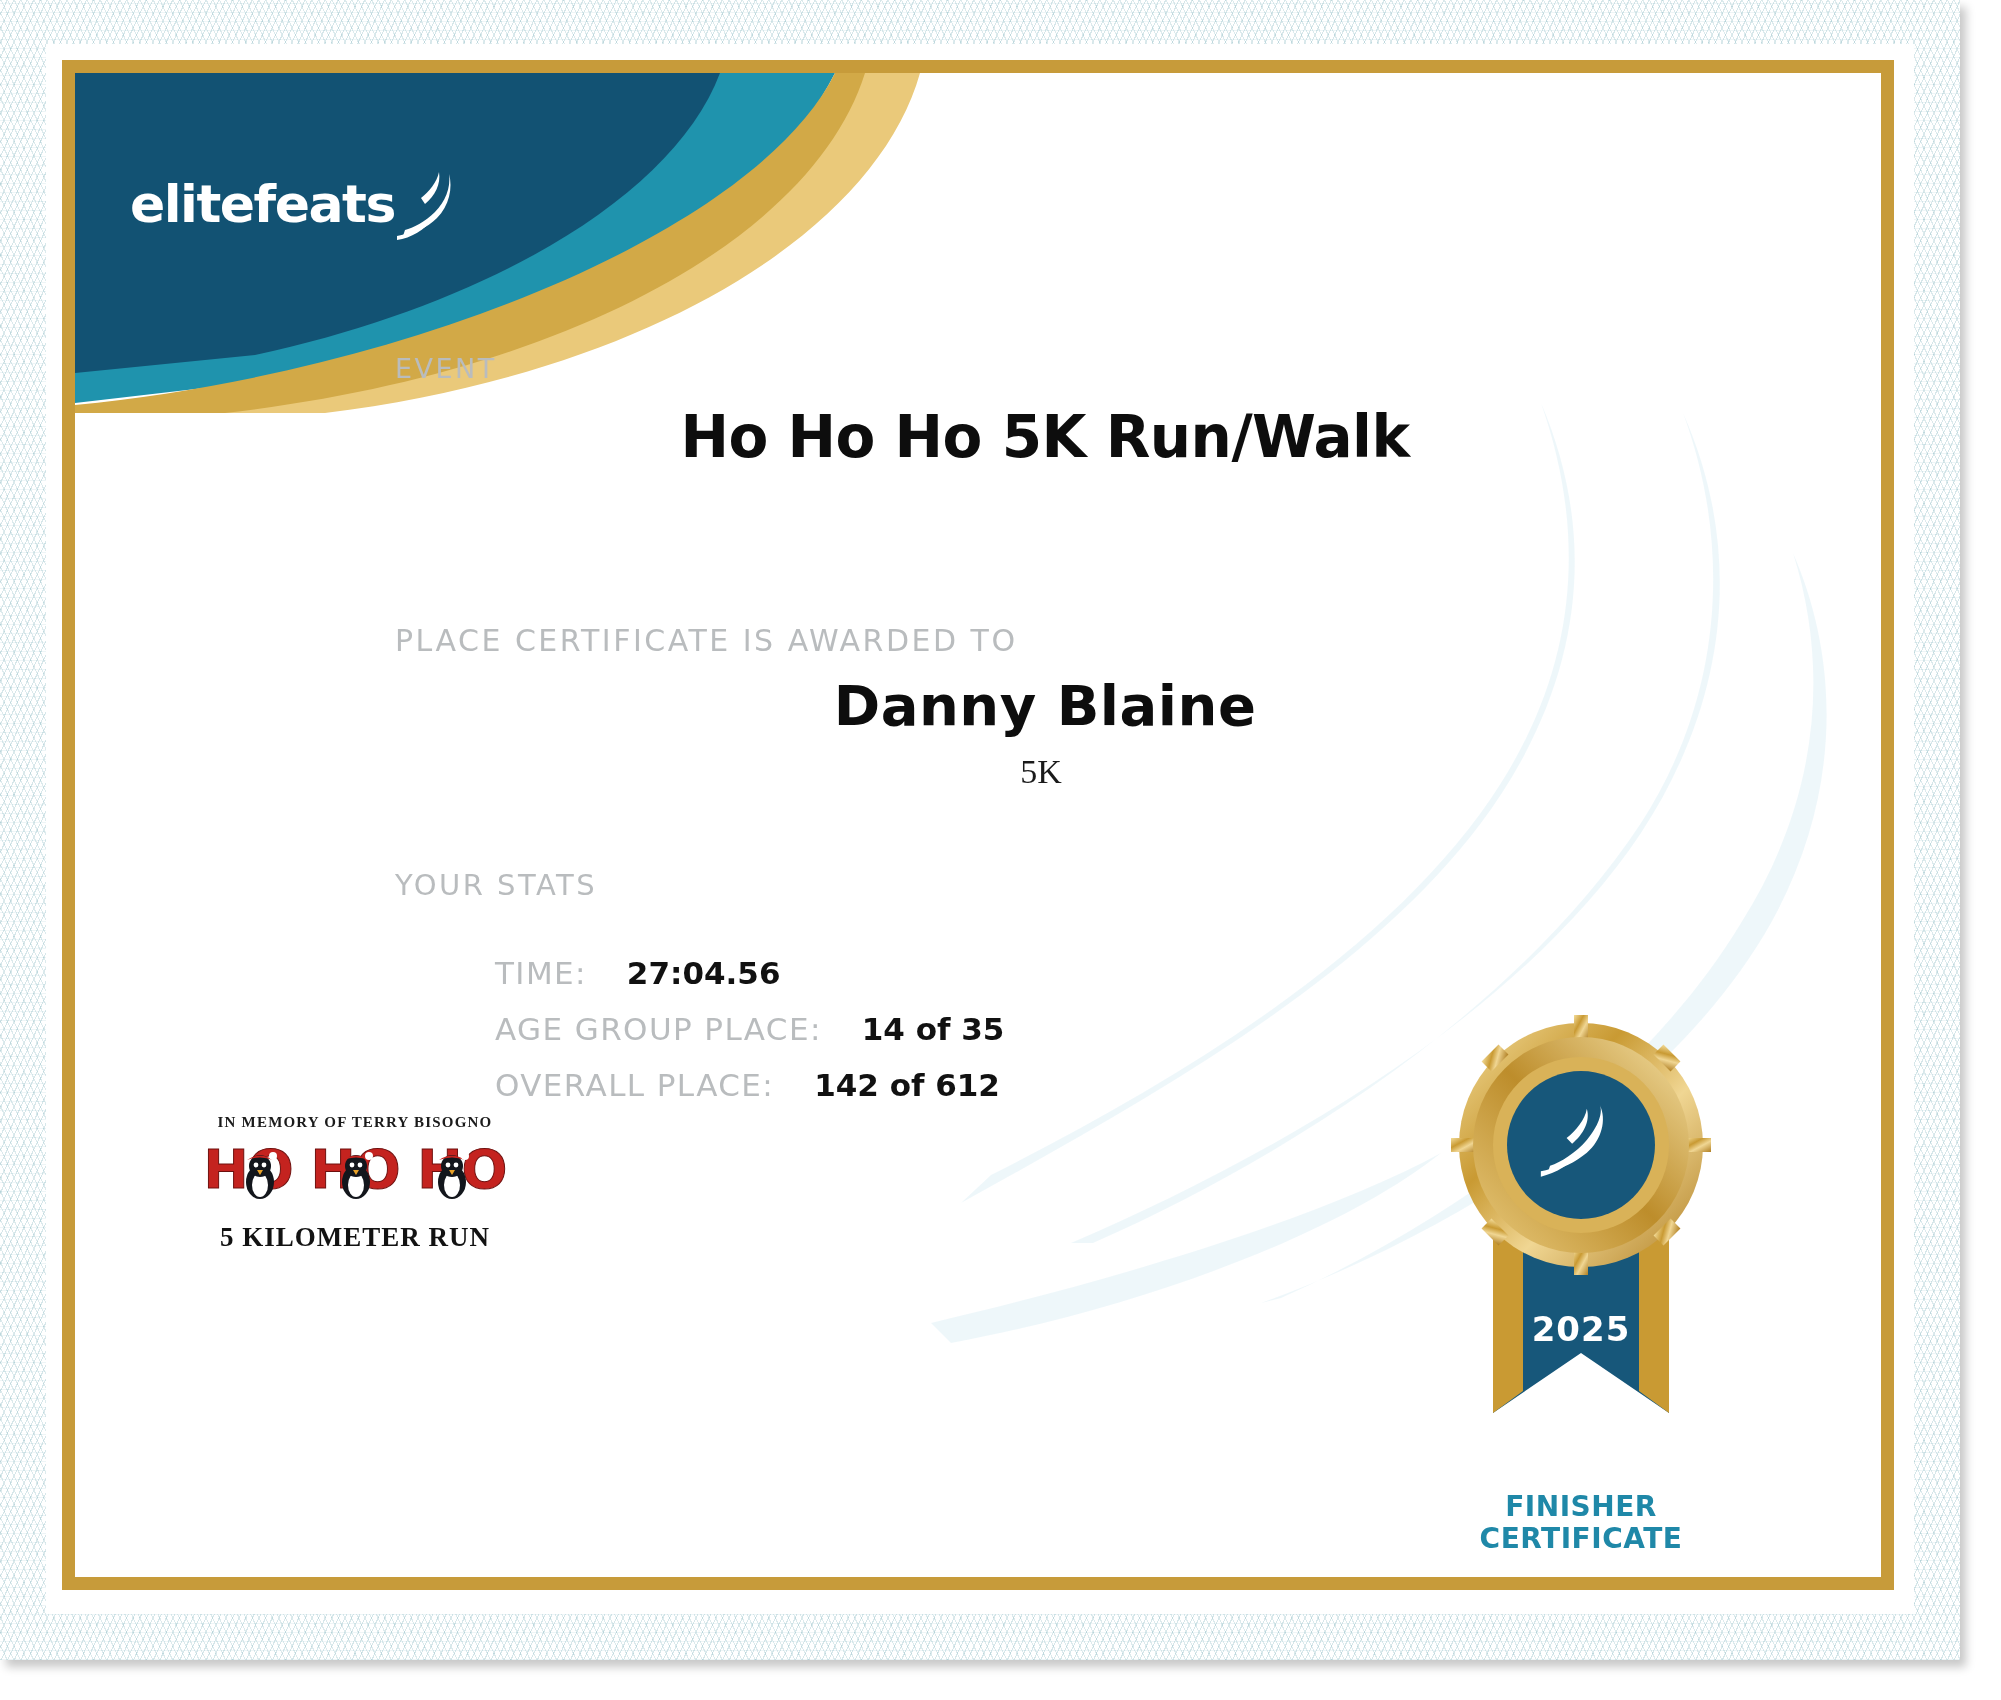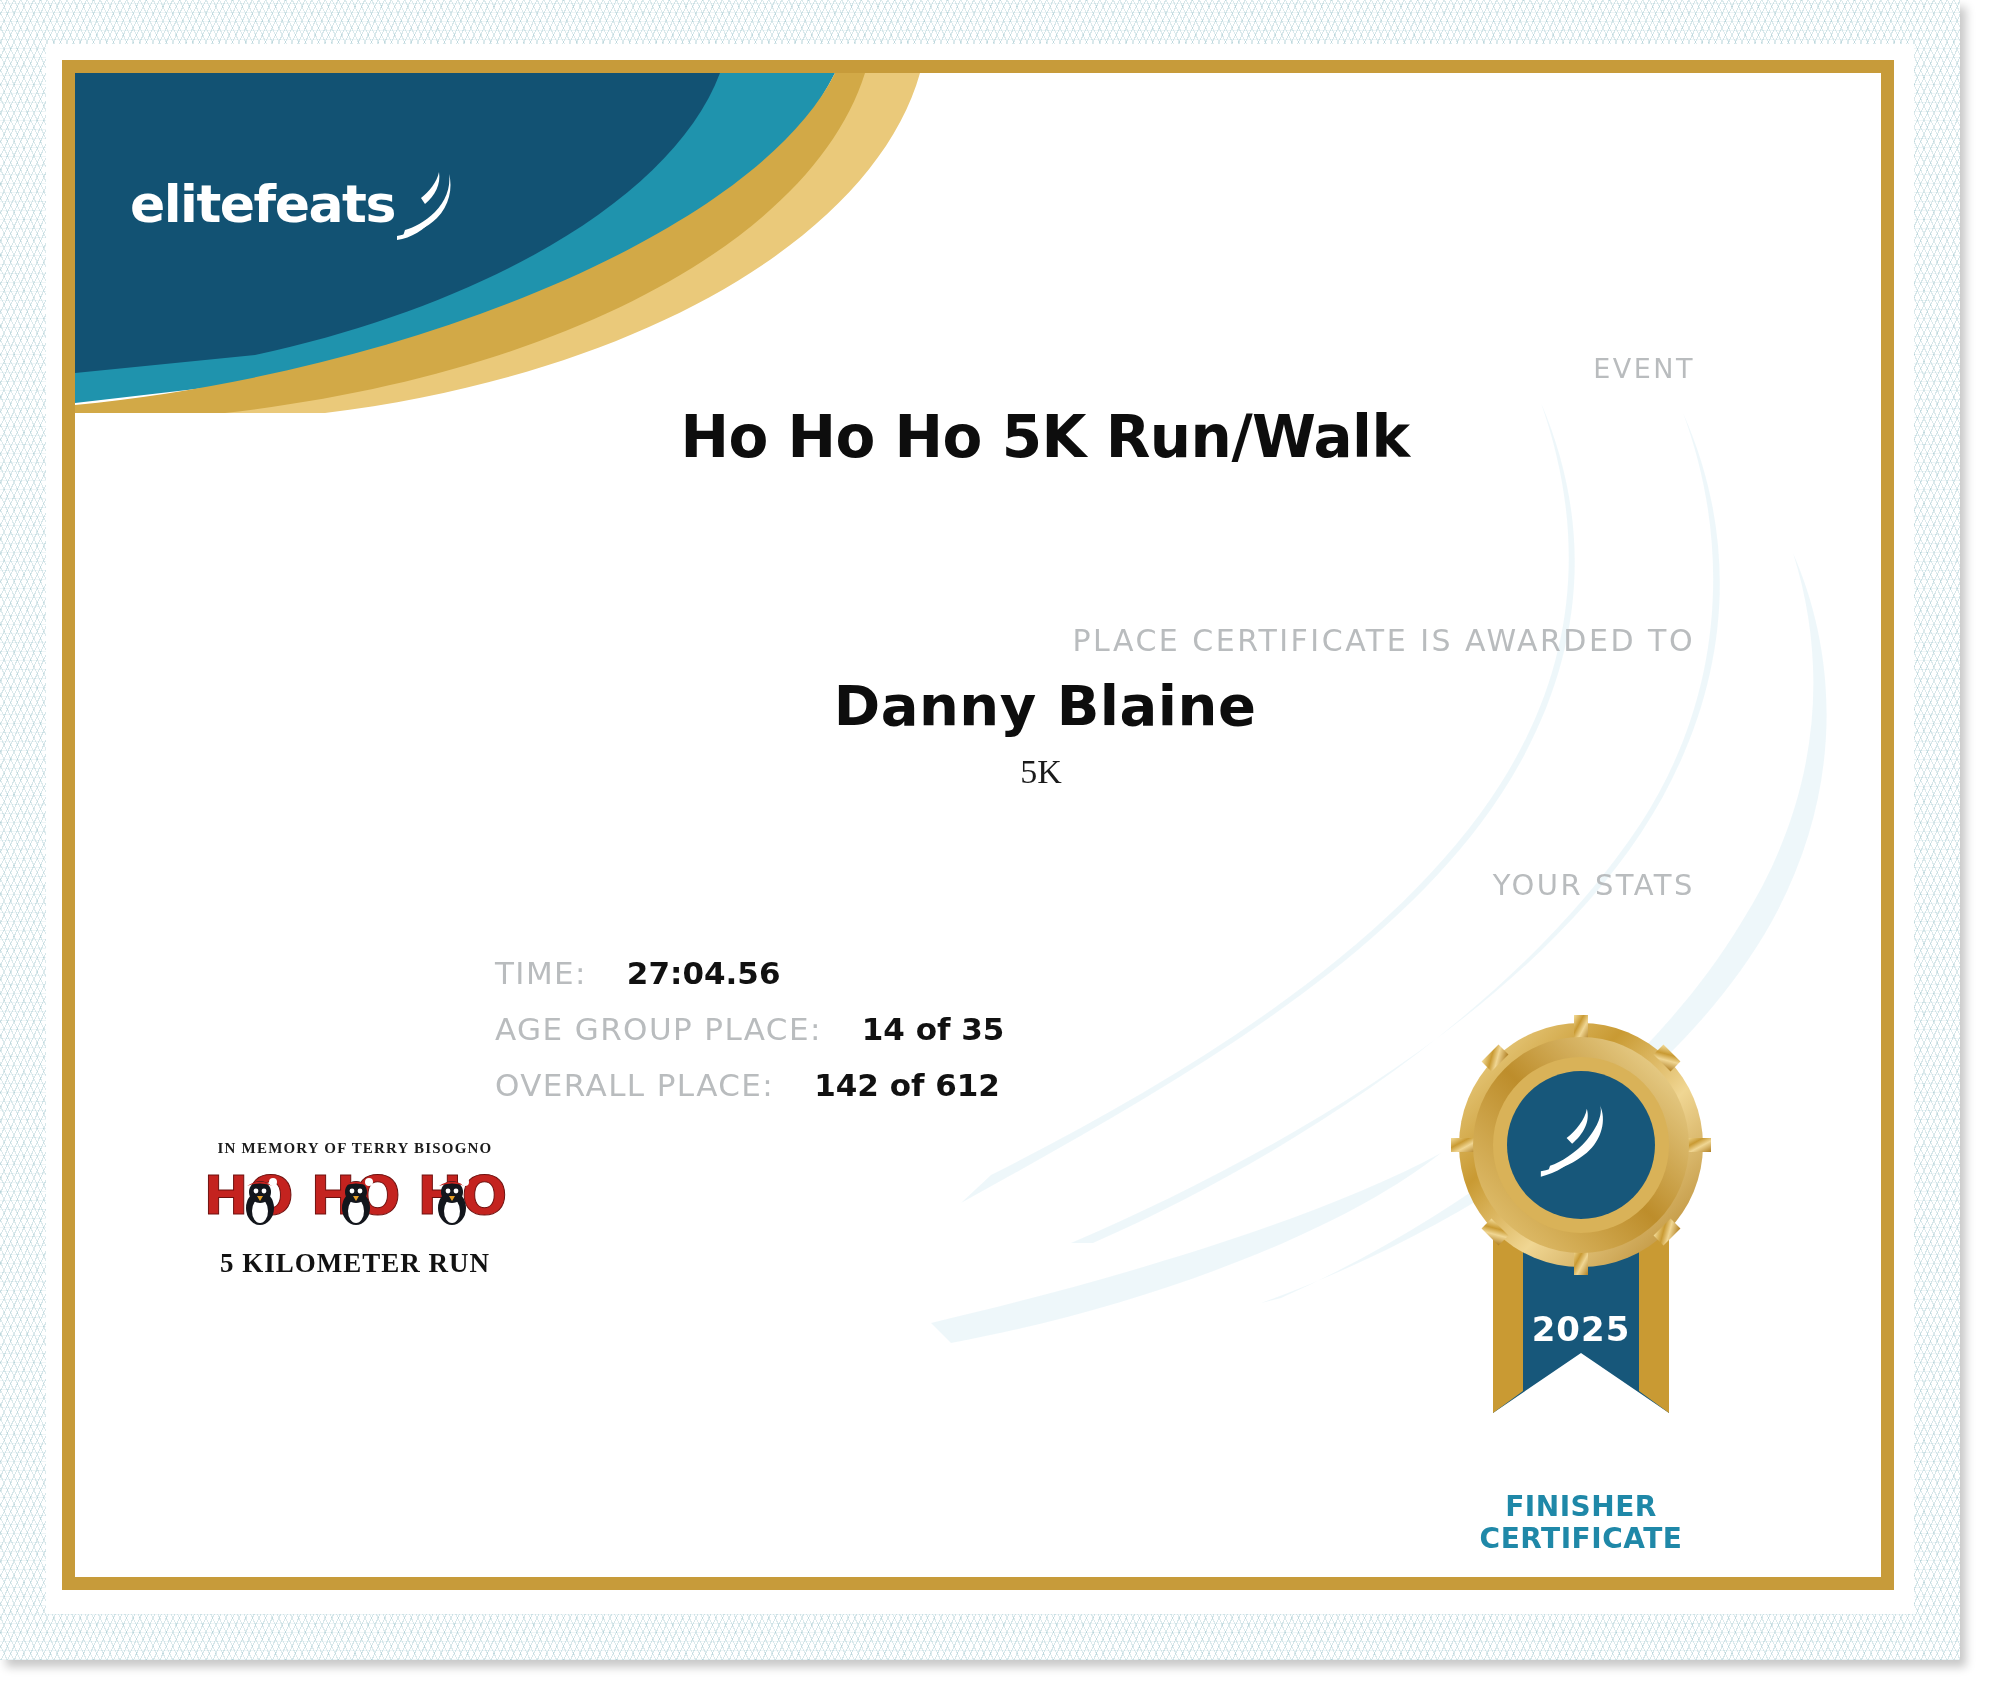--- a/index.html
+++ b/index.html
@@ -85,21 +85,21 @@
     color: #ffffff;
     font-family: "DejaVu Sans", sans-serif;
   }
 
   
   .content { position: absolute; left: 0; top: 0; width: 100%; height: 100%; }
 
   .label-muted {
     color: #b9bcbe;
     letter-spacing: 2.5px;
-    text-align: right;
+    text-align: left;
     font-size: 27px;
     font-family: "DejaVu Sans", sans-serif;
     font-weight: 400;
   }
   .event-label { position: absolute; left: 320px; top: 280px; width: 1300px; }
   .event-name {
     position: absolute; left: 320px; top: 330px; width: 1300px;
     text-align: center;
     font-size: 58px;
     font-weight: 700;
@@ -147,21 +147,21 @@
     font-weight: 700;
     width: 250px;
     text-align: left;
     font-family: "DejaVu Sans", sans-serif;
     white-space: nowrap;
   }
 
   
   .race-logo {
     position: absolute;
-    left: 110px; top: 1067px;
+    left: 110px; top: 1041px;
     width: 340px; height: 160px;
   }
   .race-logo .memory {
     position: absolute; left: 0; top: 0; width: 100%;
     text-align: center;
     font-size: 15px;
     letter-spacing: 1.2px;
     color: #1b1b1b;
     font-family: "Liberation Serif", serif;
     font-weight: 700;

